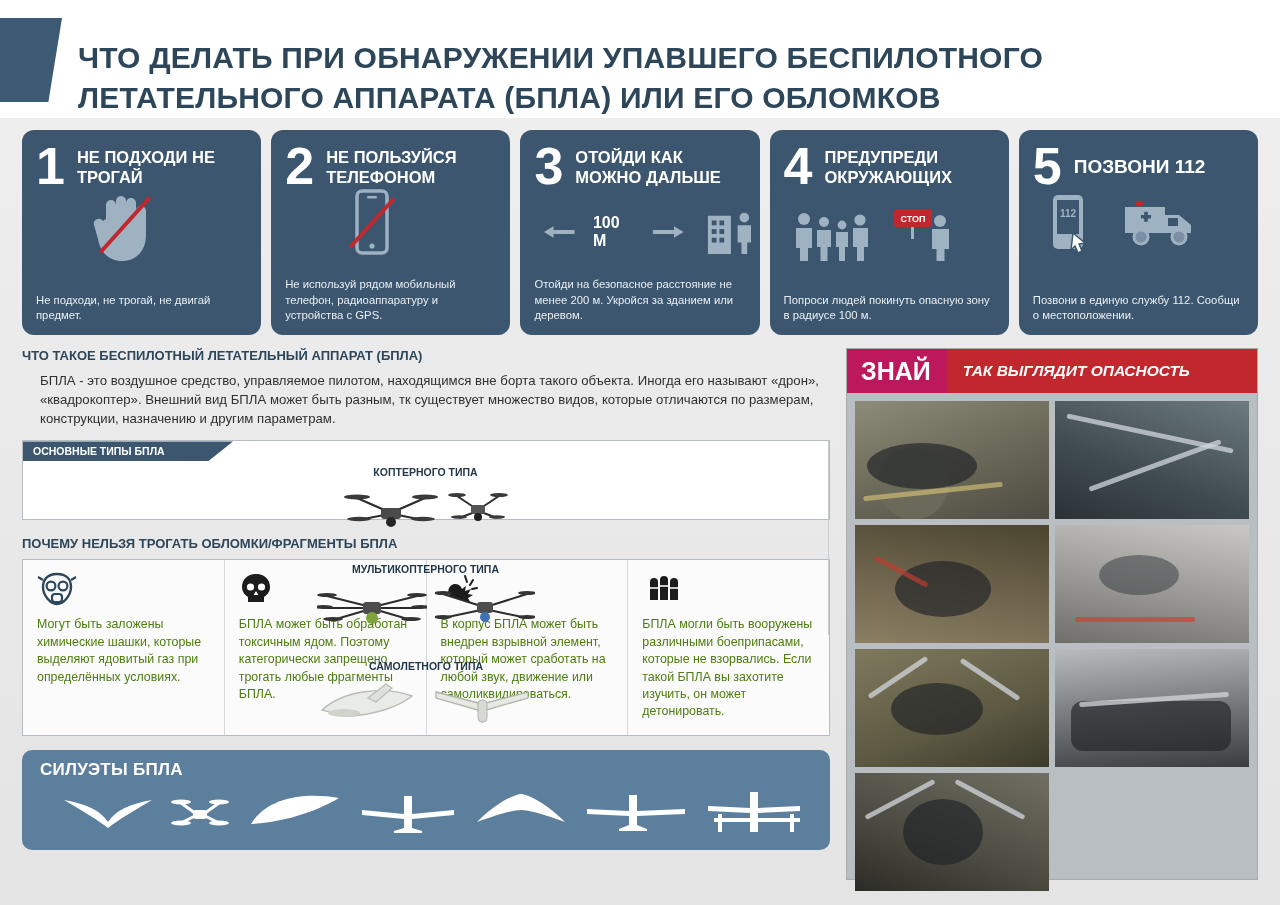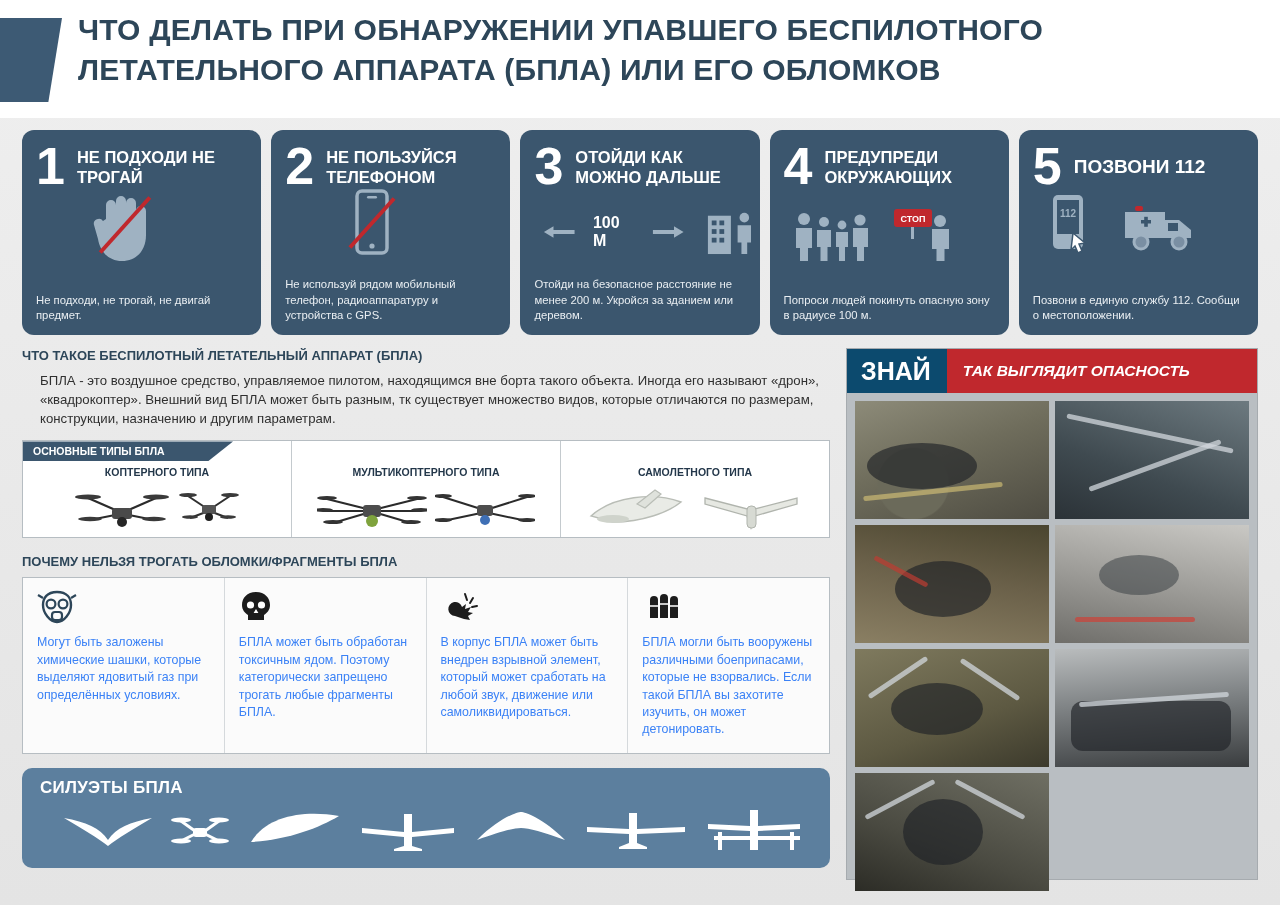--- a/index.html
+++ b/index.html
@@ -23,21 +23,21 @@
   }
   .header-tab {
     position: absolute;
     left: 0; top: 18px;
     width: 62px; height: 84px;
     background: #3d5a74;
     clip-path: polygon(0 0, 100% 0, 78% 100%, 0 100%);
   }
   .header h1 {
     position: absolute;
-    left: 78px; top: 10px;
+    left: 78px; top: 38px;
     width: 1180px;
     color: #2d4659;
     font-size: 30px;
     font-weight: bold;
     line-height: 1.32;
     letter-spacing: 0.2px;
     text-transform: uppercase;
   }
 
   
@@ -113,22 +113,23 @@
     line-height: 1.45;
     color: #303030;
     padding-left: 18px;
     margin-bottom: 12px;
   }
 
   .types-box {
     border: 1px solid #b6bdc2;
     background: #fff;
     position: relative;
-    height: 98px;
-    display: flex;
+    height: 80px;
+    display: flex;
+    flex-direction: column;
   }
   .types-tag {
     position: absolute;
     left: 0; top: 0;
     background: #3b566e;
     color: #fff;
     font-size: 10.5px;
     font-weight: bold;
     padding: 4px 14px 4px 10px;
     text-transform: uppercase;
@@ -172,21 +173,21 @@
   .reason .r-icon {
     height: 34px;
     display: flex;
     align-items: center;
     color: #2d4659;
   }
   .reason .r-text {
     margin-top: 10px;
     font-size: 12.4px;
     line-height: 1.4;
-    color: #3b82f6;
+    color: #4d7c0f;
   }
 
   .silhouettes {
     margin-top: 14px;
     background: #5c7f9e;
     border-radius: 10px;
     height: 100px;
     position: relative;
     color: #fff;
     padding: 10px 0 0 18px;
@@ -214,21 +215,21 @@
     height: 532px;
     background: #b9bec2;
     border: 1px solid #a6abaf;
   }
   .know-bar {
     display: flex;
     align-items: stretch;
     height: 44px;
   }
   .know-left {
-    background: #0c4a6e;
+    background: #be185d;
     color: #fff;
     font-size: 25px;
     font-weight: bold;
     padding: 4px 16px 4px 14px;
     display: flex; align-items: center;
     text-transform: uppercase;
   }
   .know-right {
     flex: 1;
     background: #c0282d;
@@ -397,21 +398,21 @@
       </div>
       <div class="step-desc">Попроси людей покинуть опасную зону в радиусе 100 м.</div>
     </div>
 
     <div class="step">
       <div class="step-head">
         <div class="step-num">5</div>
         <div class="step-title" style="padding-top:14px; font-size:19px;">ПОЗВОНИ 112</div>
       </div>
       <div class="step-art">
-        <div style="position:absolute; left:28px; top:0px; display:flex; align-items:center; gap:28px;">
+        <div style="position:absolute; left:28px; top:0px; display:flex; gap:28px;">
           <svg width="46" height="66" viewBox="0 0 46 66">
             <rect x="6" y="2" width="30" height="54" rx="5" fill="#9fb2c2"></rect>
             <rect x="10" y="7" width="22" height="34" fill="#3b566e"></rect>
             <text x="21" y="24" font-size="10" font-family="Liberation Sans, sans-serif" font-weight="bold" fill="#9fb2c2" text-anchor="middle">112</text>
             <path d="M26 40 l12 10 l-6 1 l3 7 l-4 2 l-3 -7 l-4 4 z" fill="#ffffff" stroke="#3b566e" stroke-width="1.5"></path>
           </svg>
           <svg width="78" height="56" viewBox="0 0 78 56">
             <path d="M4 14 h40 v26 h-40 z" fill="#9fb2c2"></path>
             <path d="M44 22 h14 l12 10 v8 h-26 z" fill="#9fb2c2"></path>
             <rect x="47" y="25" width="10" height="8" fill="#3b566e"></rect>

